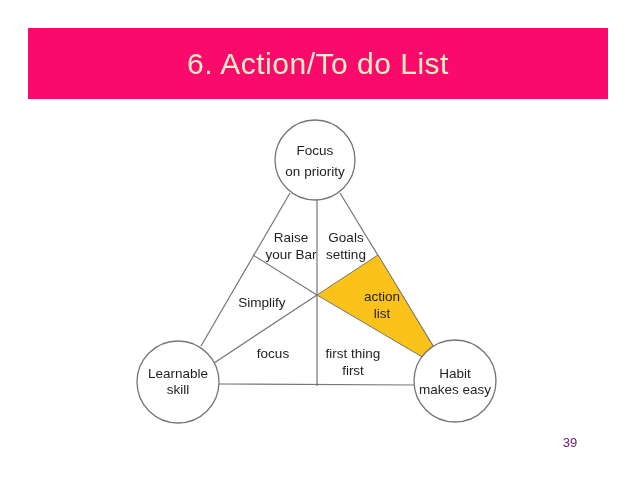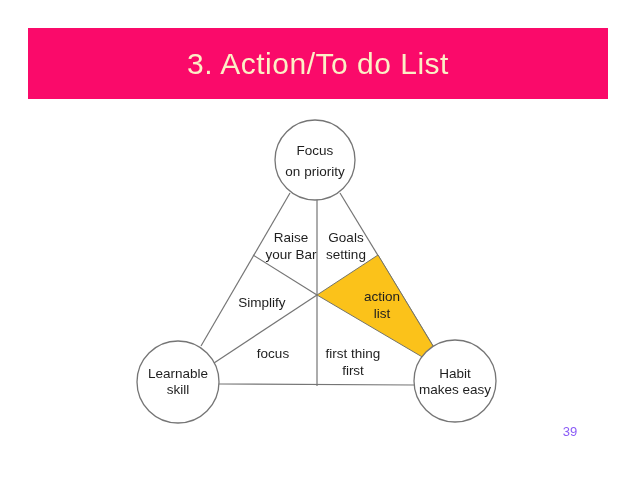--- a/index.html
+++ b/index.html
@@ -34,34 +34,34 @@
   svg .node-circle { fill: #ffffff; stroke: #757575; stroke-width: 1.3; }
   svg .wedge { stroke: #75756a; stroke-width: 1; }
   svg text {
     fill: #1E1E1E;
     font-family: "Liberation Sans", "DejaVu Sans", sans-serif;
     font-size: 13.5px;
     text-anchor: middle;
   }
   .page-number {
     position: absolute;
-    left: 552px; top: 424px;
+    left: 552px; top: 435px;
     width: 36px;
     text-align: center;
     font-size: 13px;
-    color: #8b5cf6;
+    color: #701a75;
   }
 </style>
 </head>
 <body>
 
 <div class="slide">
 
   <div class="title-bar" style="background-color: rgb(250, 10, 106);">
-    <span class="title-text">3. Action/To do List</span>
+    <span class="title-text">6. Action/To do List</span>
   </div>
 
   <svg class="diagram" width="638" height="493" viewBox="0 0 638 493">
 
     <line class="seg-line" x1="290" y1="193" x2="201" y2="346"></line>
     <line class="seg-line" x1="340" y1="193" x2="433" y2="346"></line>
     <line class="seg-line" x1="219" y1="384" x2="414" y2="385"></line>
 
     <line class="seg-line" x1="317" y1="199" x2="317" y2="386"></line>
     <line class="seg-line" x1="317" y1="295" x2="253" y2="255"></line>

